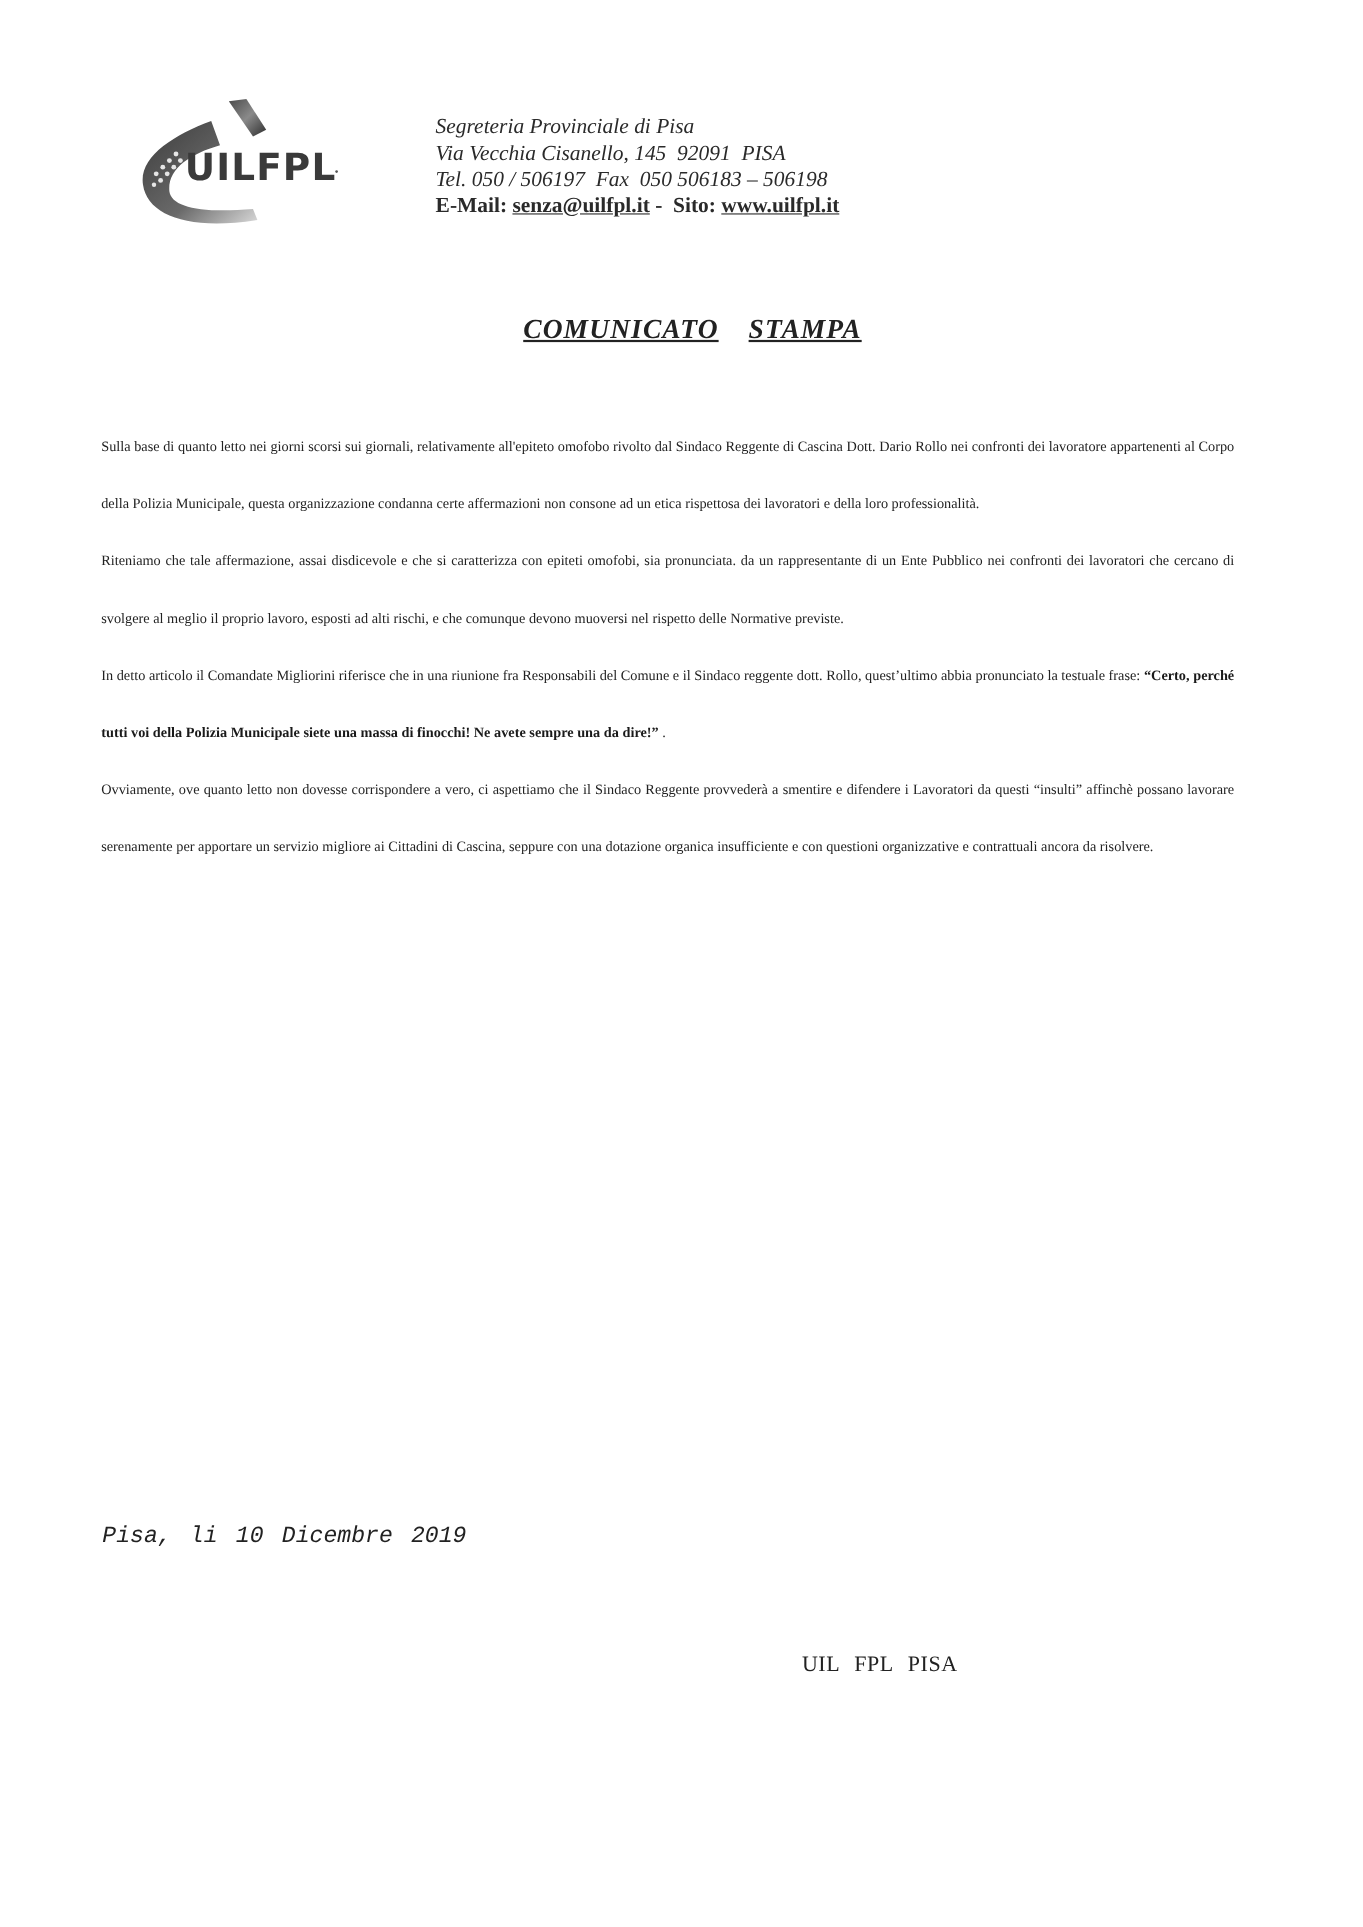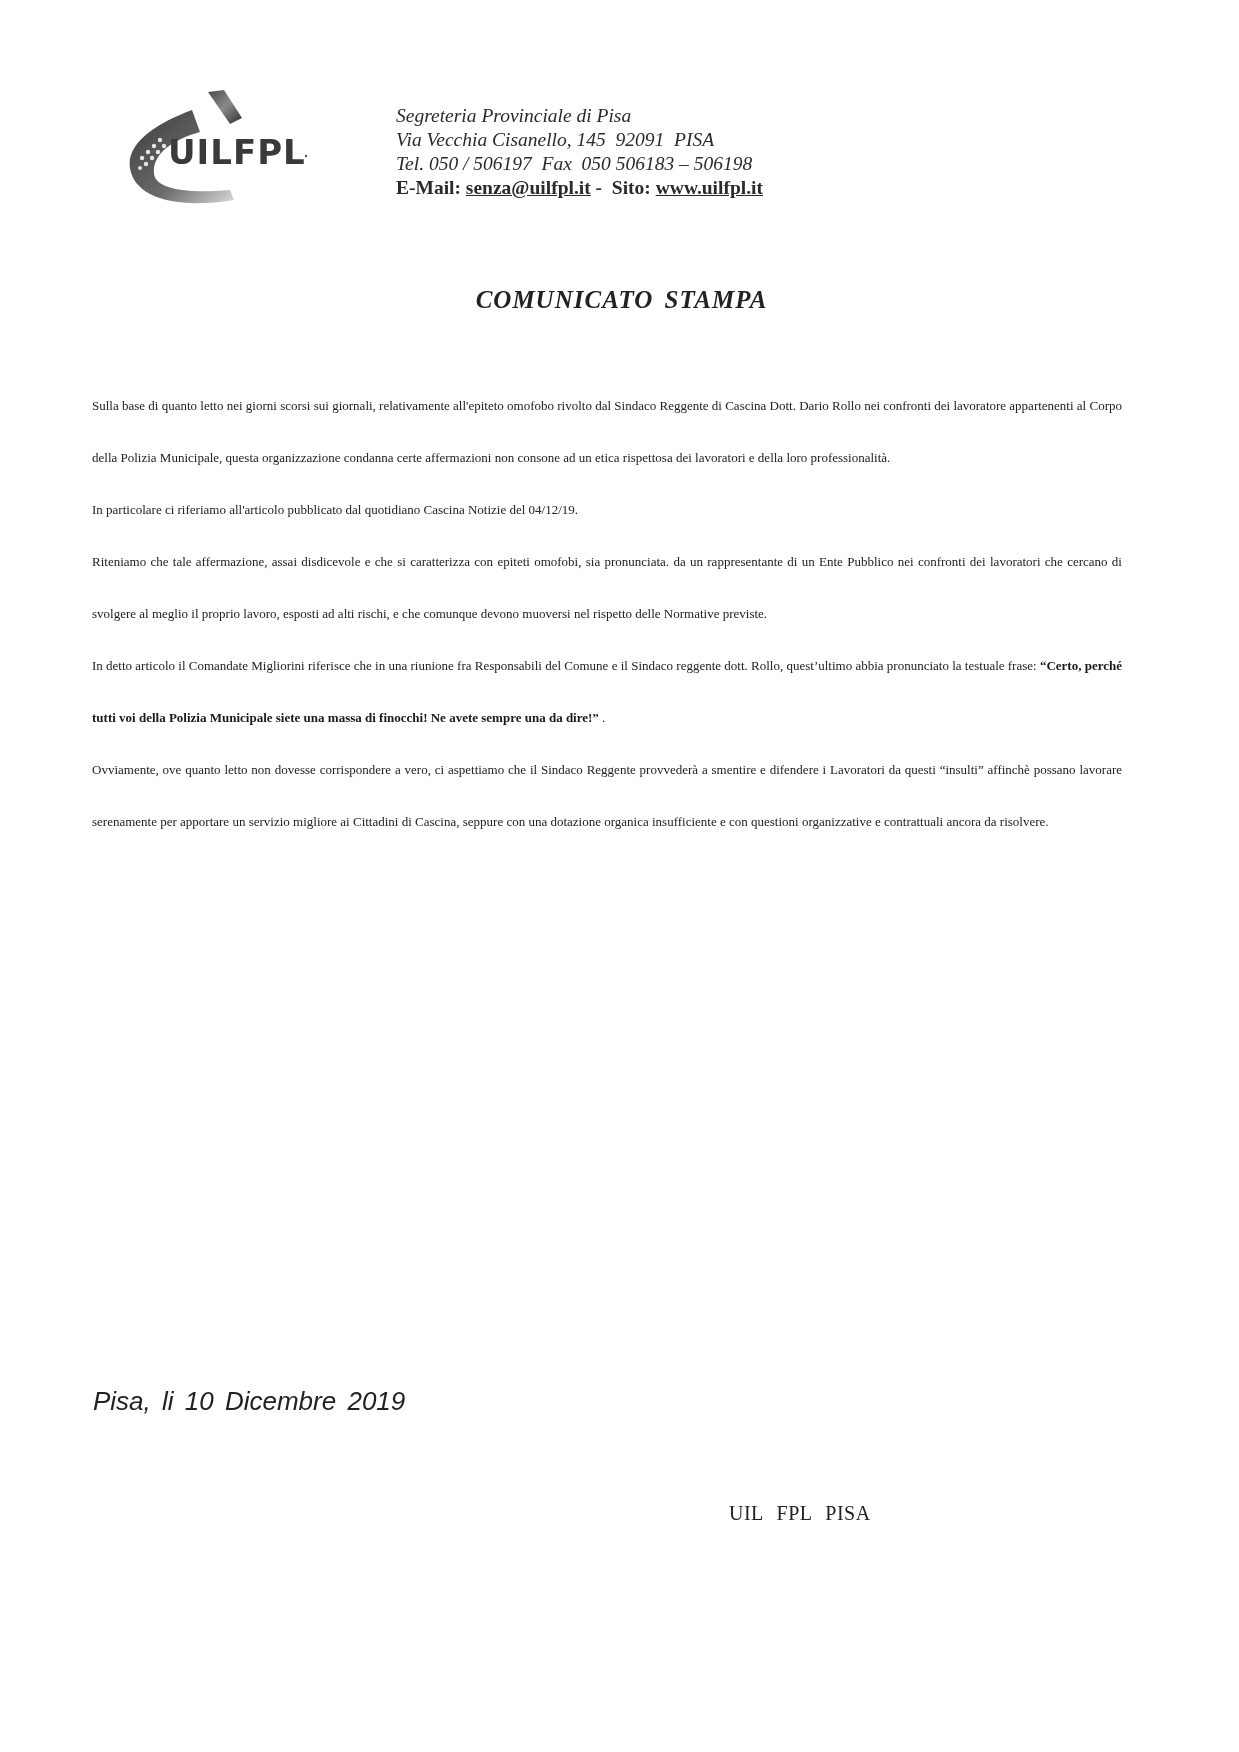--- a/index.html
+++ b/index.html
@@ -15,35 +15,35 @@
   }
   .letterhead .it { font-style: italic; display: block; white-space: pre; }
   .letterhead .contact { font-weight: bold; display: block; white-space: pre; }
   .letterhead .link { text-decoration: underline; }
 
   .title {
     position: absolute; left: 0; width: 1239px; top: 286px; text-align: center;
     font-family: "Liberation Serif", "DejaVu Serif", serif;
     font-style: italic; font-weight: bold; font-size: 25px; letter-spacing: 1px; color: #222;
   }
-  .title span { margin-left: 4px; }
+  .title span { margin-left: 20px; text-decoration: underline; }
 
   .body-text {
     position: absolute; left: 92px; top: 380px; width: 1030px;
     font-family: Liberation Serif, serif;
     font-size: 13px; line-height: 52px; color: #222;
     text-align: justify;
   }
   .body-text p { margin: 0; }
   .body-text strong { font-weight: bold; color: #1a1a1a; }
 
   .date-line {
     position: absolute; left: 93px; top: 1386px;
-    font-family: Liberation Sans, sans-serif;
-    font-style: italic; font-size: 26px; color: #222; word-spacing: 4px;
+    font-family: Liberation Mono, monospace;
+    font-style: italic; font-size: 21px; color: #222; word-spacing: 4px;
   }
   .signature {
     position: absolute; left: 729px; top: 1502px;
     font-family: "Liberation Serif", "DejaVu Serif", serif;
     font-size: 20px; color: #222; word-spacing: 8px; letter-spacing: 0.5px;
   }
 </style>
 </head>
 <body>
 
@@ -90,20 +90,19 @@
   <span class="contact"><span>E-Mail: </span><span class="link">senza@uilfpl.it</span><span> -  </span><span>Sito: </span><span class="link">www.uilfpl.it</span></span>
 </div>
 
 <div class="title">
   <span>COMUNICATO</span>
   <span>STAMPA</span>
 </div>
 
 <div class="body-text">
   <p>Sulla base di quanto letto nei giorni scorsi sui giornali, relativamente all'epiteto omofobo rivolto dal Sindaco Reggente di Cascina Dott. Dario Rollo nei confronti dei lavoratore appartenenti al Corpo della Polizia Municipale, questa organizzazione condanna certe affermazioni non consone ad un etica rispettosa dei lavoratori e della loro professionalità.</p>
-  <p>In particolare ci riferiamo all'articolo pubblicato dal quotidiano Cascina Notizie del 04/12/19.</p>
   <p>Riteniamo che tale affermazione, assai disdicevole e che si caratterizza con epiteti omofobi, sia pronunciata. da un rappresentante di un Ente Pubblico nei confronti dei lavoratori che cercano di svolgere al meglio il proprio lavoro, esposti ad alti rischi, e che comunque devono muoversi nel rispetto delle Normative previste.</p>
   <p><span>In detto articolo il Comandate Migliorini riferisce che in una riunione fra Responsabili del Comune e il Sindaco reggente dott. Rollo, quest’ultimo abbia pronunciato la testuale frase: </span><strong>“Certo, perché tutti voi della Polizia Municipale siete una massa di finocchi! Ne avete sempre una da dire!”</strong><span> .</span></p>
   <p>Ovviamente, ove quanto letto non dovesse corrispondere a vero, ci aspettiamo che il Sindaco Reggente provvederà a smentire e difendere i Lavoratori da questi “insulti”  affinchè possano lavorare serenamente per apportare un servizio migliore ai Cittadini di Cascina, seppure con una dotazione organica insufficiente e con questioni organizzative e contrattuali ancora da risolvere.</p>
 </div>
 
 <div class="date-line">Pisa, li  10  Dicembre  2019</div>
 <div class="signature">UIL  FPL  PISA</div>
 
 </body></html>

